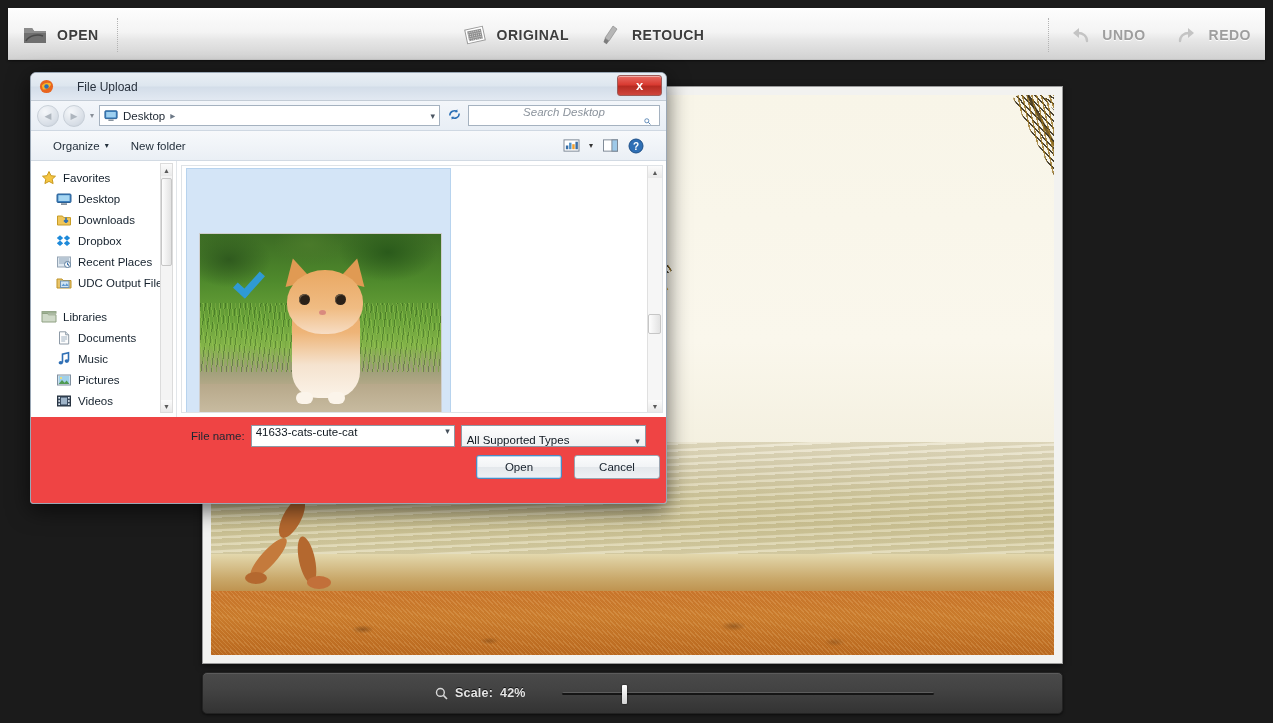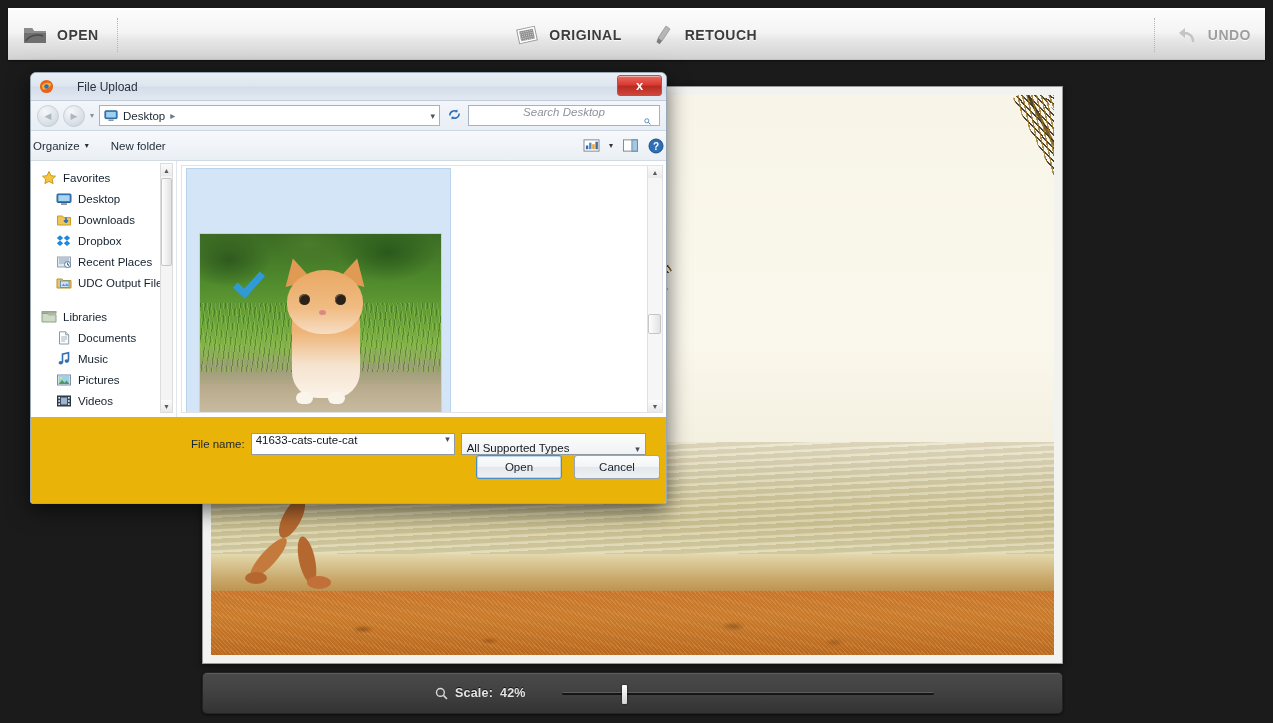--- a/index.html
+++ b/index.html
@@ -241,21 +241,21 @@
     padding: 0 5px;
     font-size: 11.5px; font-style: italic; color: #8b939c; flex-direction: column;
   }
   .mag { margin-left: auto; color: #3a6ea5; font-style: normal; }
 
   #dlg-commandbar {
     height: 30px;
     background: linear-gradient(to bottom, #f7f9fb, #eaeff5);
     border-bottom: 1px solid #d2dae3;
     display: flex; 
-    padding: 0 2px; gap: 22px;
+    padding: 0 22px; gap: 22px;
     font-size: 11.5px; color: #24303c;
   }
   .cb-item { cursor: pointer; display:flex; align-items:center; gap:5px; }
   .cb-right { margin-left: auto; display:flex; align-items:center; gap: 9px; }
 
   #dlg-body {
     display: flex;
     height: 256px;
     background: #fff;
   }
@@ -380,23 +380,23 @@
     transform: rotate(-48deg);
   }
 
   #list-scroll {
     position: absolute; right: 0; top: 0;
     width: 15px; height: 100%;
     background: #f6f6f6; border-left: 1px solid #e0e0e0;
   }
 
   #dlg-footer {
-    background: #eab308;
+    background: #ef4444;
     height: 86px;
-    padding: 16px 0 0 0;
+    padding: 8px 0 0 0;
     position: relative;
   }
   #filename-row {
     display: flex; align-items: center;
     padding-left: 160px; gap: 6px;
   }
   #filename-label { font-size: 11.5px; color: #1b2733; }
   #filename-input {
     width: 204px; height: 22px;
     background: #fff; border: 1px solid #8e9aa6;
@@ -489,20 +489,29 @@
       <div class="tb-btn dim">
         <span class="ico">
           <svg viewBox="0 0 26 24" class="ico">
               <path d="M20 18c0-5-4-8-9-8" stroke="#c4c4c4" stroke-width="2.4" fill="none" stroke-linecap="round"></path>
               <path d="M12 5l-6 5 6 5z" fill="#c4c4c4"></path>
             </svg>
         </span>
         <span class="tb-label">UNDO</span>
       </div>
 
+      <div class="tb-btn dim">
+        <span class="ico">
+          <svg viewBox="0 0 26 24" class="ico">
+              <path d="M6 18c0-5 4-8 9-8" stroke="#c4c4c4" stroke-width="2.4" fill="none" stroke-linecap="round"></path>
+              <path d="M14 5l6 5-6 5z" fill="#c4c4c4"></path>
+            </svg>
+        </span>
+        <span class="tb-label">REDO</span>
+      </div>
 
     </div>
   </div>
 
   <div id="canvas-wrap">
     <div id="photo">
       <div class="ph-sky"></div>
       <div class="ph-sea"></div>
       <div class="ph-wet"></div>
       <div class="ph-sand"></div>

